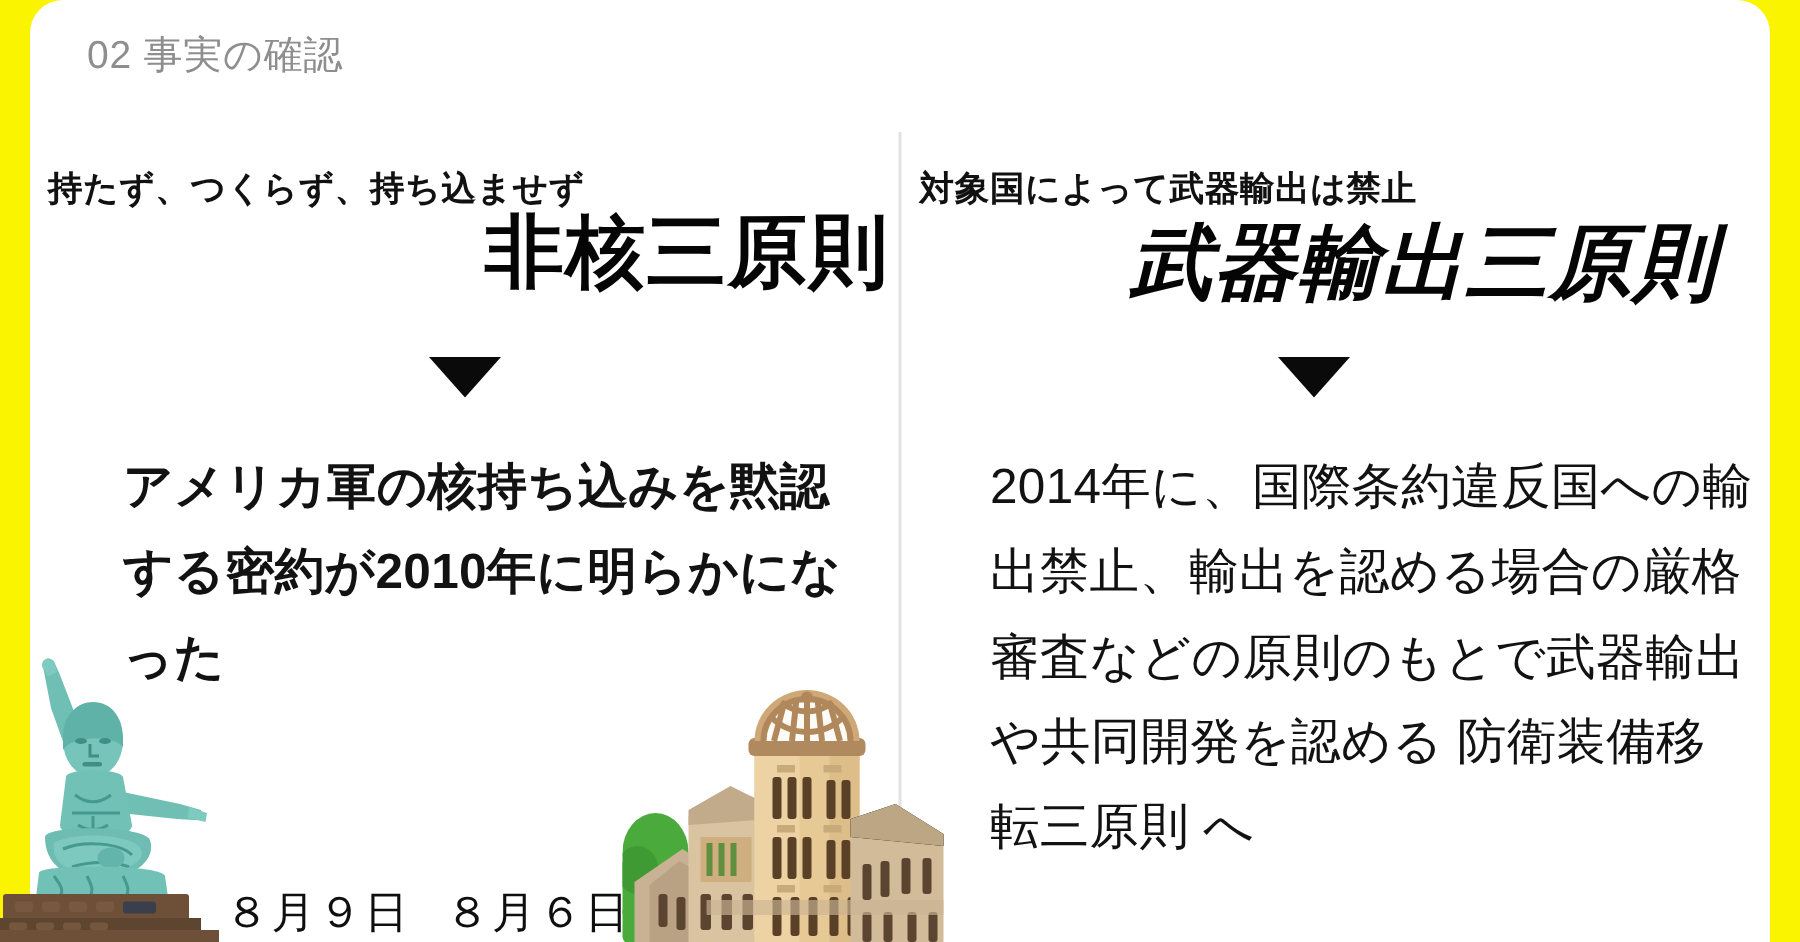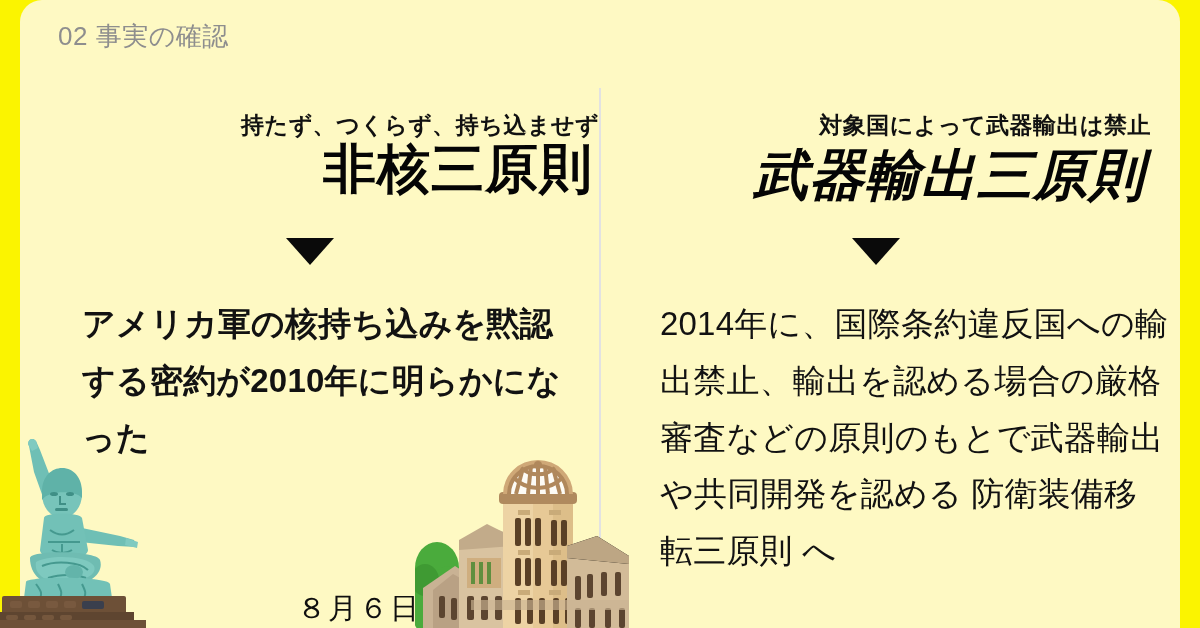--- a/index.html
+++ b/index.html
@@ -23,21 +23,21 @@
     overflow: hidden;
   }
 
   
   #card {
     position: absolute;
     left: 20px;
     top: 0px;
     width: 1160px;
     height: 628px;
-    background: #fef9c3;
+    background: #ffffff;
     border-radius: 22px 22px 0 0;
     overflow: hidden;
   }
 
   
   #section-label {
     position: absolute;
     left: 38px;
     top: 19px;
     font-size: 26px;
@@ -62,26 +62,27 @@
     position: absolute;
     top: 0;
     height: 628px;
   }
   #col-left  { left: 0px;   width: 579px; }
   #col-right { left: 581px; width: 550px; }
 
   .col-kicker {
     position: absolute;
     width: 100%;
-    text-align: right;
+    text-align: left;
     font-size: 23px;
     font-weight: 700;
     color: #111111;
     letter-spacing: 0.5px;
     white-space: nowrap;
+    padding-left: 12px;
   }
 
   .col-heading {
     position: absolute;
     width: 100%;
     text-align: right;
     font-size: 53px;
     font-weight: 700;
     color: #050505;
     letter-spacing: 1px;
@@ -195,20 +196,21 @@
 
       <div class="col-heading">
         <span class="hl">武器輸出三原則</span>
       </div>
 
       <div class="arrow-down"></div>
 
       <div class="col-body">2014年に、国際条約違反国への輸出禁止、輸出を認める場合の厳格審査などの原則のもとで武器輸出や共同開発を認める 防衛装備移転三原則 へ</div>
     </div>
 
+    <div id="date-nagasaki" class="date-caption">８月９日</div>
 
     <div id="date-hiroshima" class="date-caption">８月６日</div>
 
     <div id="illus-dome" class="illus">
       <svg viewBox="0 0 215 188" xmlns="http://www.w3.org/2000/svg">
 
         <g fill="#4aab3c">
           <ellipse cx="22" cy="128" rx="22" ry="26"></ellipse>
           <ellipse cx="14" cy="152" rx="20" ry="24"></ellipse>
           <ellipse cx="34" cy="150" rx="20" ry="24"></ellipse>

